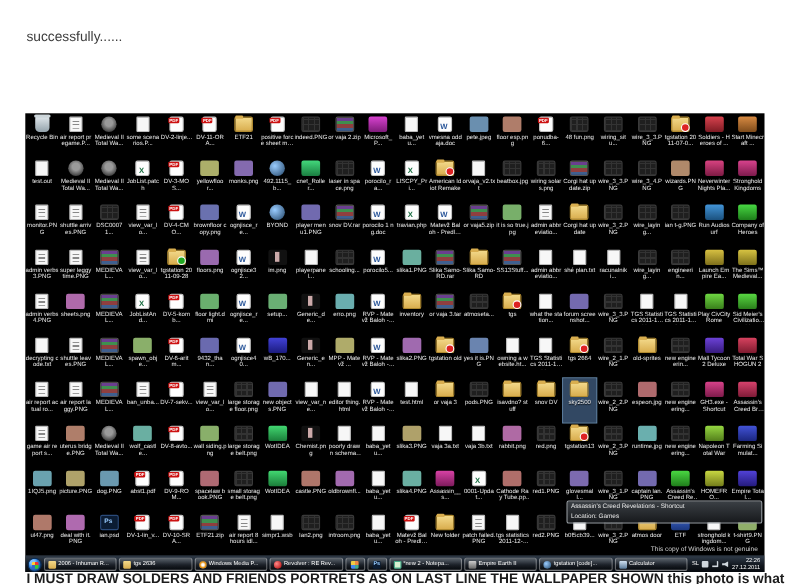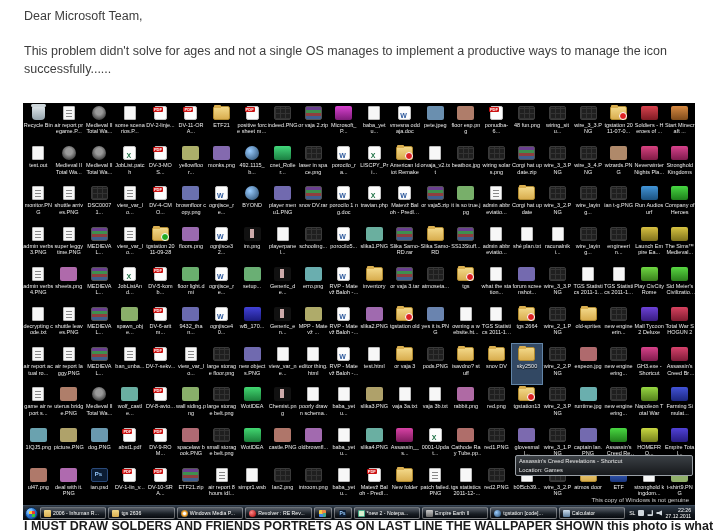--- a/index.html
+++ b/index.html
@@ -98,23 +98,21 @@
   
   .cutline { position:absolute; left:24px; top:519px; width:690px; height:12px;
     overflow:hidden; color:#1c1c1c; font-size:12.5px; font-weight:bold; white-space:nowrap; }
 </style>
 </head>
 <body>
 
 <div class="page">
 
   <div class="msg">
-    <div>Dear Microsoft Team,</div>
     <div class="gap"></div>
-    <div>This problem didn't solve for ages and not a single OS manages to implement a productive ways to manage the icon</div>
     <div>successfully......</div>
   </div>
 
   <div class="shot">
     <div class="grid" id="icon-grid">
         <div class="cell">
           <div class="ig r"></div>
           <span class="lbl">Recycle Bin</span>
         </div>
         <div class="cell">

